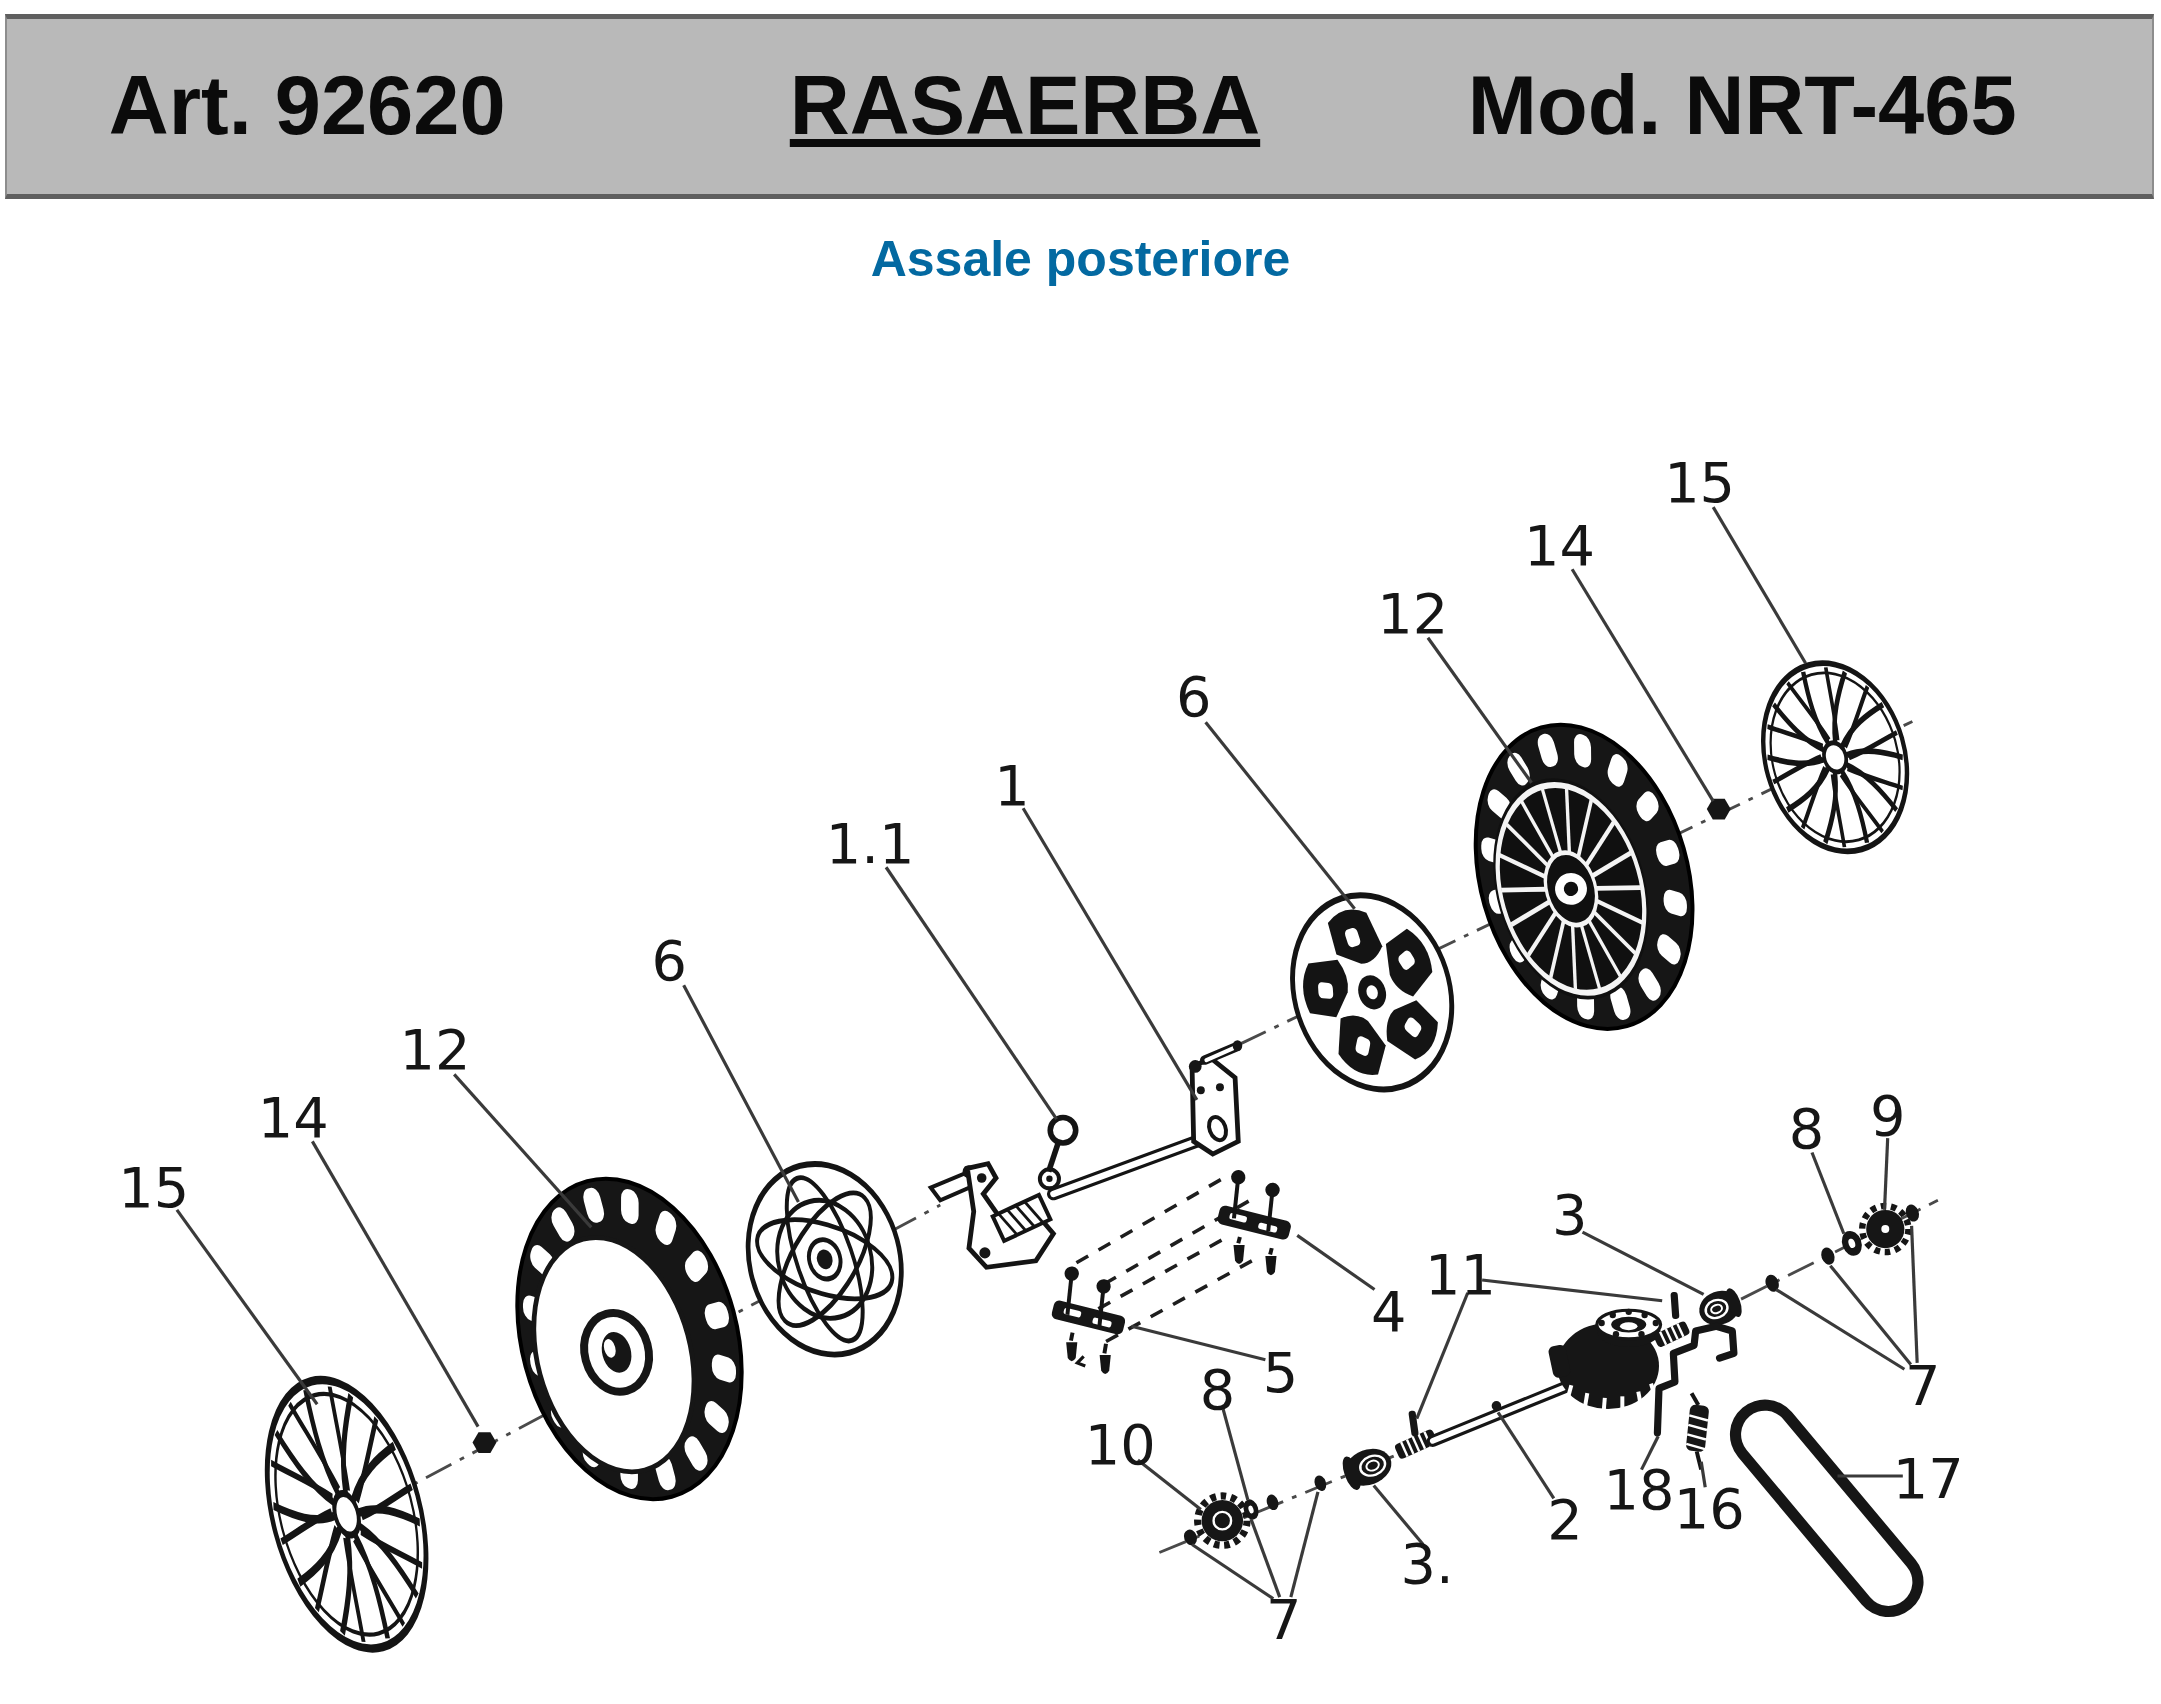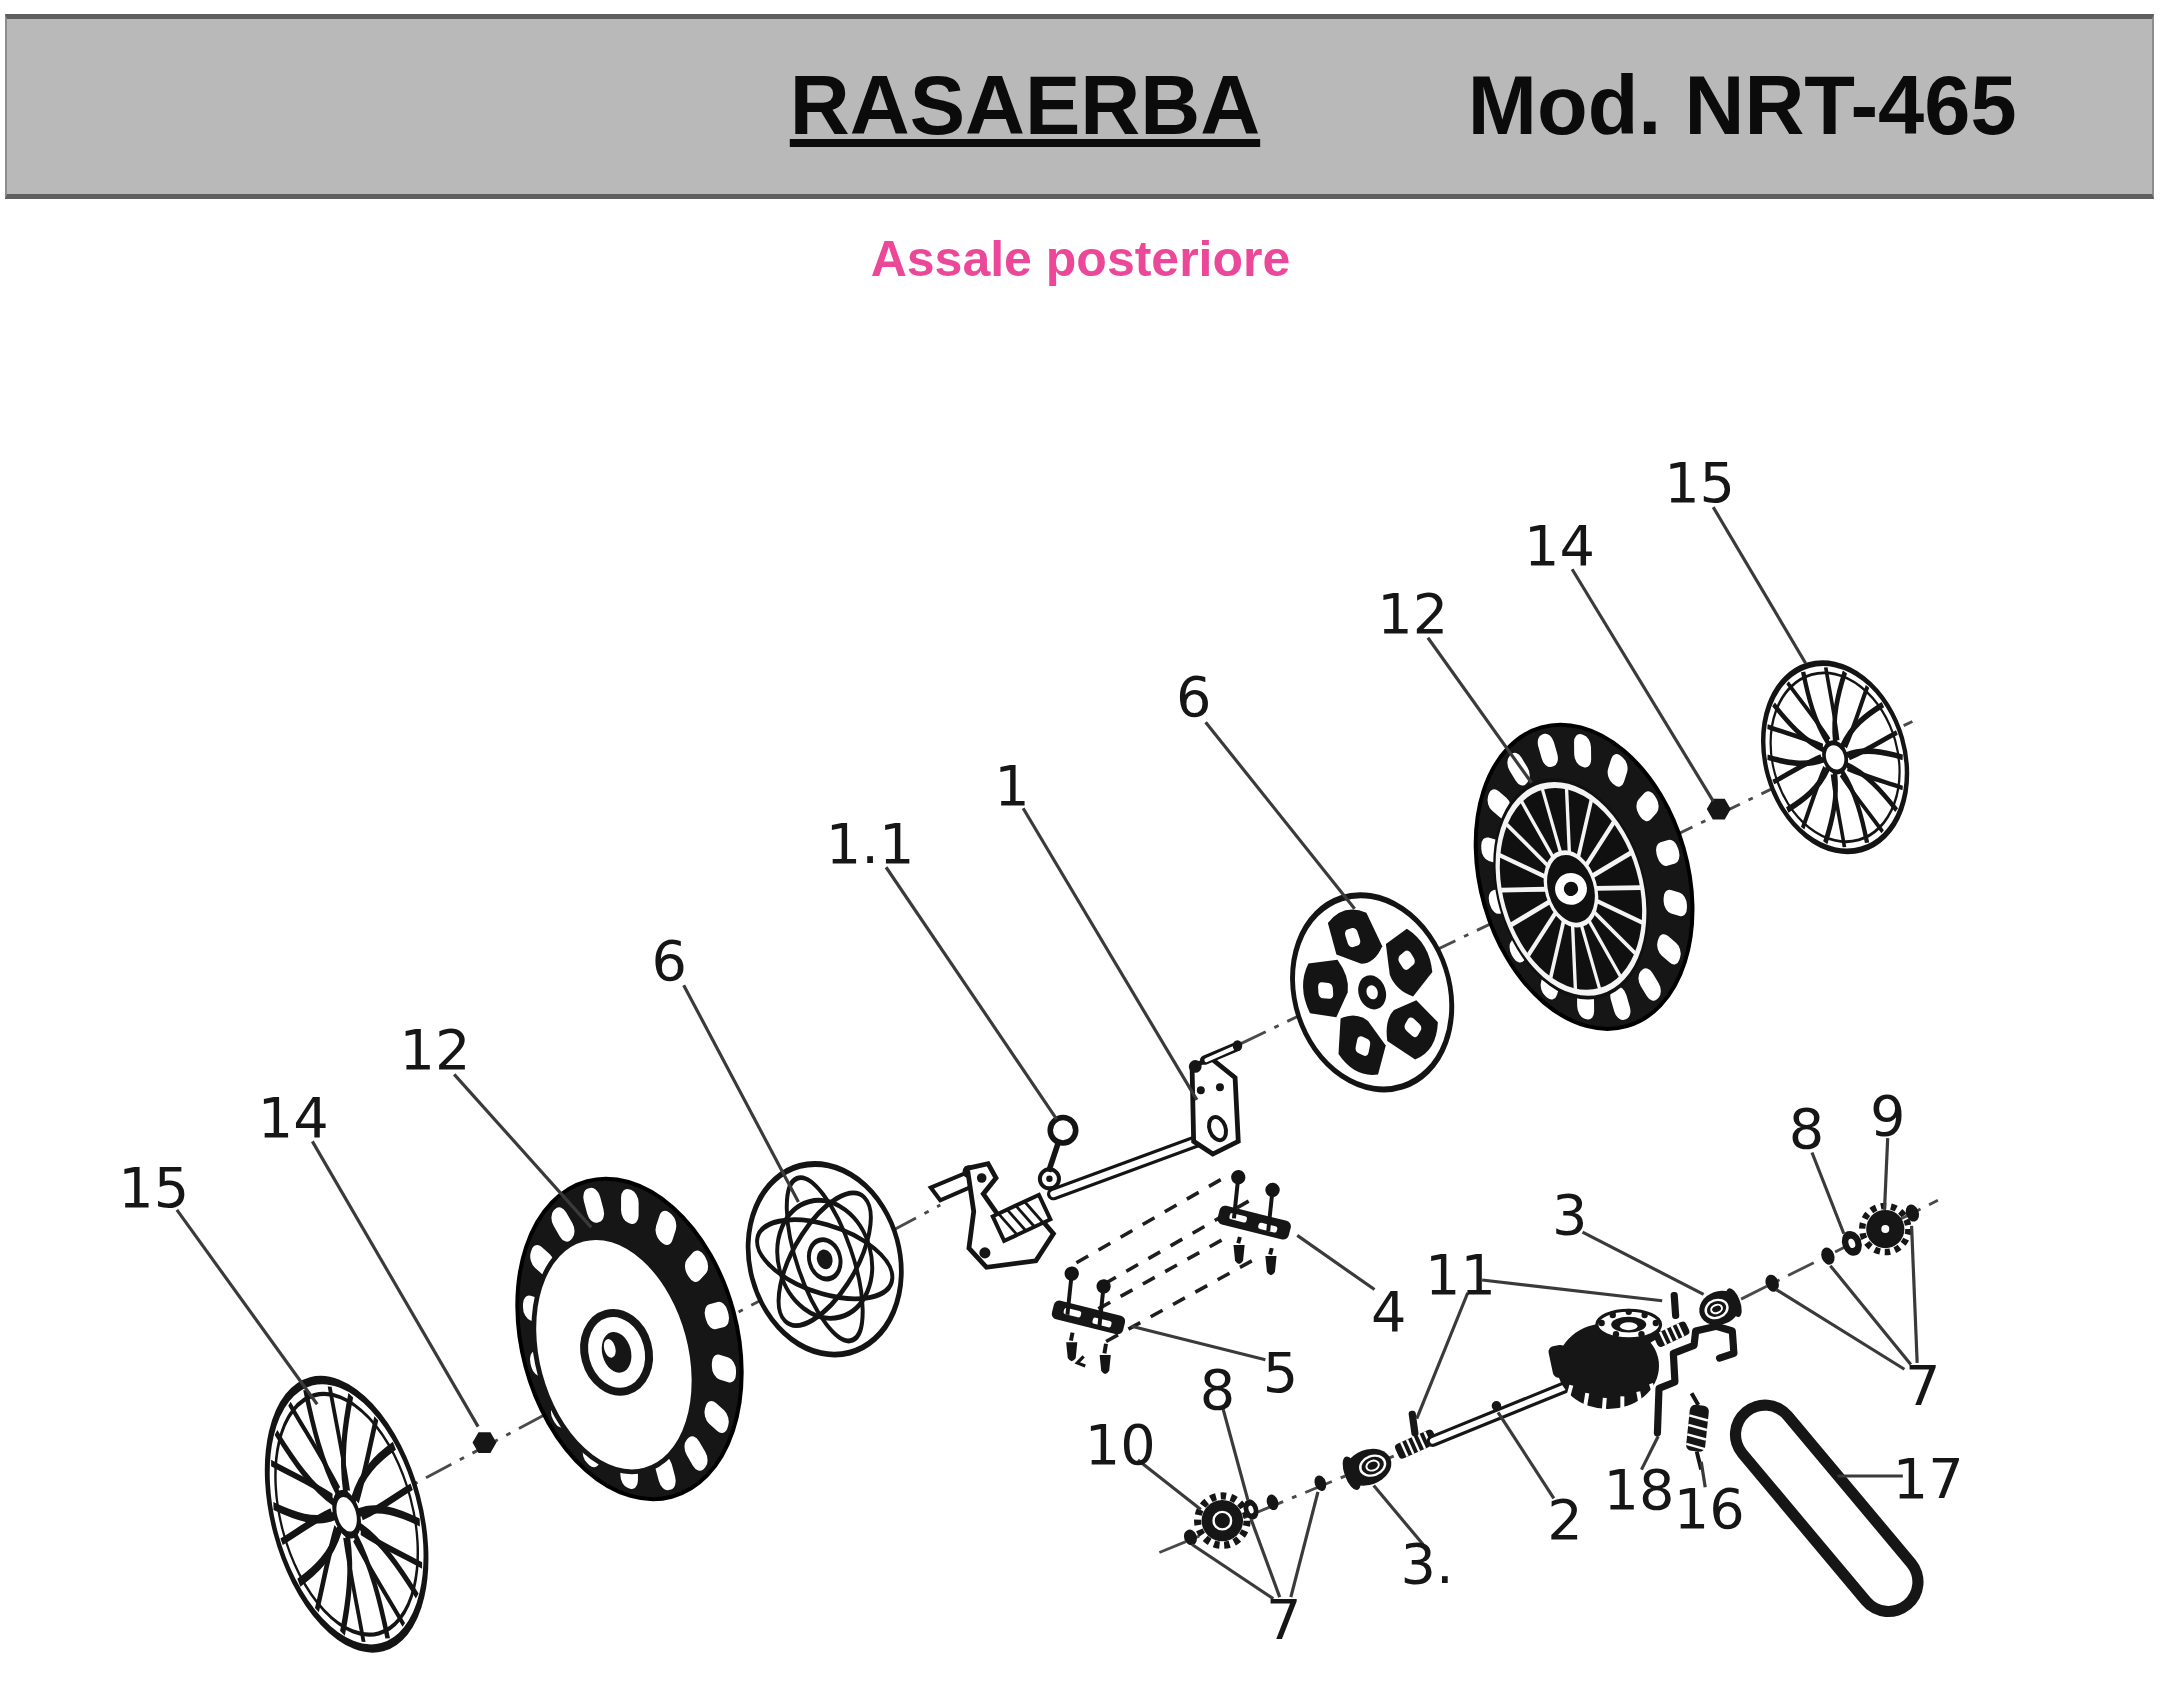--- a/index.html
+++ b/index.html
@@ -8,37 +8,38 @@
   
   .header-bar{position:absolute;left:4.8px;top:14.3px;width:2149px;height:185px;
       background:#b9b9b9;border-top:5.6px solid #5f5f5f;border-bottom:5.6px solid #5f5f5f;
       border-left:2.4px solid #8d8d8d;border-right:2.4px solid #8d8d8d;box-sizing:border-box;}
   .header-bar span{position:absolute;top:0;height:174px;line-height:174px;
       font-size:83px;font-weight:700;color:#0b0b0b;letter-spacing:0px;white-space:nowrap;}
   .hdr-article{left:102px;}
   .hdr-product{left:783px;text-decoration:underline;}
   .hdr-model{left:1461px;}
   .subtitle{position:absolute;left:0;top:230px;width:2161px;text-align:center;
-      font-size:50px;font-weight:700;color:#ec4899;}
+      font-size:50px;font-weight:700;color:#0369a1;}
   
   svg.diagram{position:absolute;left:0;top:0;width:2161px;height:1705px;}
   .leader{stroke:#3a3a3a;stroke-width:4;fill:none;}
   .axis{stroke:#4a4a4a;stroke-width:3.6;fill:none;stroke-dasharray:36 12 6 12;}
   .dashed{stroke:#1e1e1e;stroke-width:4.5;fill:none;stroke-dasharray:17 15;}
   .callout{font-family:"DejaVu Sans","Liberation Sans",sans-serif;font-size:70px;
       fill:#161616;text-anchor:middle;dominant-baseline:central;}
   .ln{stroke:#141414;fill:none;}
   .part-fill{fill:#161616;}
 </style>
 </head>
 <body>
 
 <div class="page">
 
   <div class="header-bar">
+    <span class="hdr-article">Art. 92620</span>
     <span class="hdr-product">RASAERBA</span>
     <span class="hdr-model">Mod. NRT-465</span>
   </div>
 
   <div class="subtitle">Assale posteriore</div>
 
   <svg class="diagram" viewBox="0 0 2712 2139">
     <defs>
 
       <g id="cover-spokes" stroke="#141414" fill="none">

